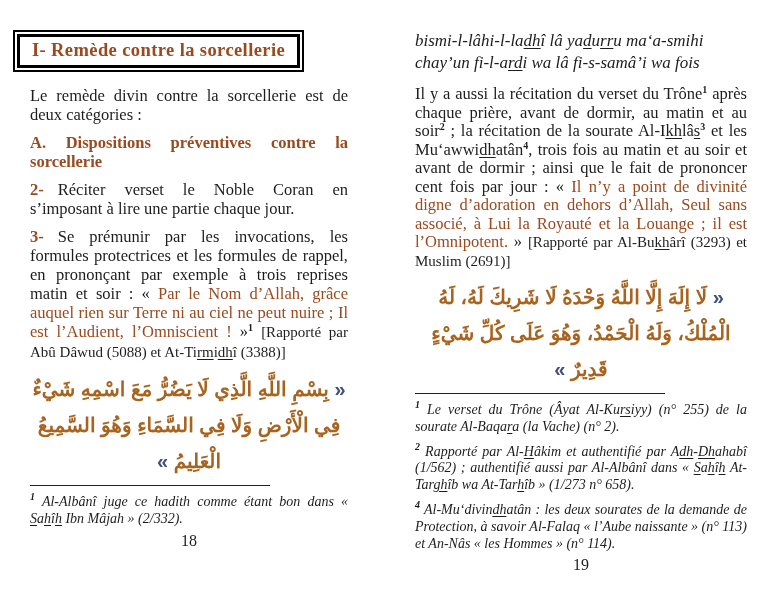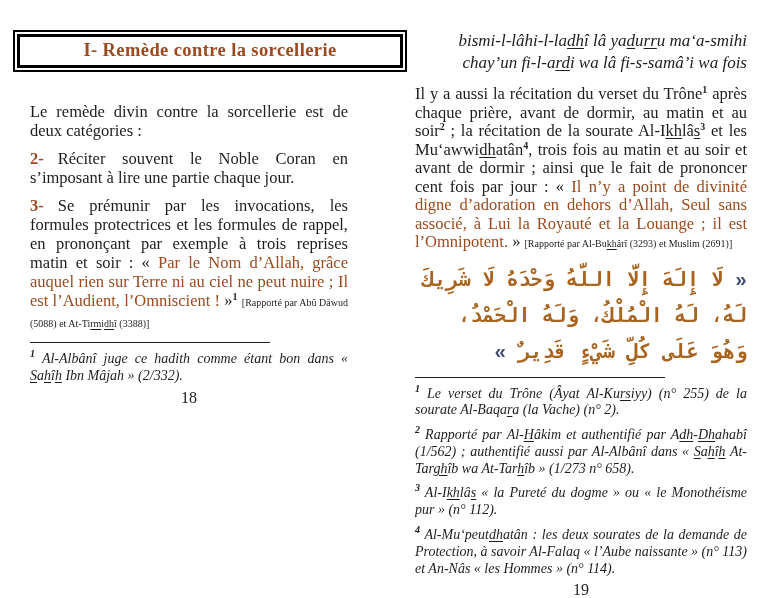--- a/index.html
+++ b/index.html
@@ -13,83 +13,84 @@
     --brown:#9a4a1e;
     --arabic:#a8641f;
     --qm:#41517c;
   }
   .page{position:absolute;top:0;}
   #left-page{left:30px;width:318px;}
   #right-page{left:415px;width:332px;}
 
   
   .title-box{
-    margin:30px 0 0 -17px;width:394px;box-sizing:border-box;
+    margin:30px 0 0 -17px;width:291px;box-sizing:border-box;
     border:2px solid #000;padding:2px;
   }
   .title-inner{
     border:3px solid #000;padding:4px 2px 5px 2px;text-align:center;
   }
   .title-inner span{
     color:var(--brown);font-weight:bold;font-size:18.5px;letter-spacing:.4px;
   }
 
   p{margin:0 0 9px 0;text-align:justify;}
   .heading{color:var(--brown);font-weight:bold;}
   .brown{color:var(--brown);font-weight:normal;}
   .num{color:var(--brown);font-weight:bold;margin-right:14px;}
   .u{text-decoration:underline;text-underline-offset:2px;}
   .sup{font-size:10px;font-weight:bold;vertical-align:super;line-height:0;}
-  .cite{font-size:10px;}
-  .intro{margin-top:30px;}
+  .cite{font-size:15px;}
+  .intro{margin-top:14px;}
 
   .arabic{
-    direction:rtl;
-    font-family:Liberation Mono, monospace;font-weight:bold;
+    direction:rtl;text-align:center;
+    font-family:Liberation Sans, sans-serif;font-weight:bold;
     color:var(--arabic);font-size:20px;line-height:36px;
     margin:8px 0 6px 0;
   }
   .qm{color:var(--qm);font-weight:bold;}
 
   .fn-rule{border-top:1.5px solid #222;width:240px;margin:6px 0 5px 0;height:0;}
   #right-page .fn-rule{width:250px;}
   .fn{font-size:14px;line-height:16.8px;margin:8px 0 1px 0;text-align:justify;font-style:italic;}
   .pagenum{text-align:center;font-size:16px;margin-top:3px;}
 
   .translit{
-    margin-top:30px;text-align:right;font-style:italic;
+    margin-top:30px;text-align:left;font-style:italic;
     font-size:17px;line-height:21.5px;
   }
   #right-paragraph{margin-top:12px;line-height:18.5px;}
   #right-page .arabic{margin-top:6px;}
 </style>
 </head>
 <body>
 
 <div class="page" id="left-page">
   <div class="title-box">
     <div class="title-inner">
       <span>I- Remède contre la sorcellerie</span>
     </div>
   </div>
   <p class="intro">Le remède divin contre la sorcellerie est de deux catégories :</p>
+  <p class="heading">A. Dispositions préventives contre la sorcellerie</p>
   <div id="numbered-list">
-      <p><span class="num">2-</span><span><span>Réciter souvent le Noble Coran en s’imposant à lire une partie chaque jour.</span></span></p>
+      <p><span class="num">2-</span><span><span>Réciter verset le Noble Coran en s’imposant à lire une partie chaque jour.</span></span></p>
       <p><span class="num">3-</span><span><span>Se prémunir par les invocations, les formules protectrices et les formules de rappel, en prononçant par exemple à trois reprises matin et soir : « </span><span class="brown">Par le Nom d’Allah, grâce auquel rien sur Terre ni au ciel ne peut nuire ; Il est l’Audient, l’Omniscient !</span><span> »</span><span class="sup">1</span><span> </span><span class="cite">[Rapporté par Abû Dâwud (5088) et At-Ti</span><span class="cite u">rm</span><span class="cite">i</span><span class="cite u">dh</span><span class="cite">î (3388)]</span></span></p>
     </div>
+  <div class="arabic" dir="rtl"><span class="qm">« </span><span>بِسْمِ اللَّهِ الَّذِي لَا يَضُرُّ مَعَ اسْمِهِ شَيْءٌ فِي الْأَرْضِ وَلَا فِي السَّمَاءِ وَهُوَ السَّمِيعُ الْعَلِيمُ</span><span class="qm"> »</span></div>
   <div class="fn-rule"></div>
   <p class="fn"><span class="sup">1</span><span> Al-Albânî juge ce hadith comme étant bon dans « </span><span class="u">S</span><span>a</span><span class="u">h</span><span>î</span><span class="u">h</span><span> Ibn Mâjah » (2/332).</span></p>
   <div class="pagenum">18</div>
 </div>
 
 <div class="page" id="right-page">
   <div class="translit"><span>bismi-l-lâhi-l-la</span><span class="u">dh</span><span>î lâ ya</span><span class="u">d</span><span>u</span><span class="u">rr</span><span>u ma‘a-smihi</span><br><span>chay’un fi-l-a</span><span class="u">rd</span><span>i wa lâ fi-s-samâ’i wa fois</span><br></div>
   <p id="right-paragraph"><span>Il y a aussi la récitation du verset du Trône</span><span class="sup">1</span><span> après chaque prière, avant de dormir, au matin et au soir</span><span class="sup">2</span><span> ; la récitation de la sourate Al-I</span><span class="u">kh</span><span>lâ</span><span class="u">s</span><span class="sup">3</span><span> et les Mu‘awwi</span><span class="u">dh</span><span>atân</span><span class="sup">4</span><span>, trois fois au matin et au soir et avant de dormir ; ainsi que le fait de prononcer cent fois par jour : « </span><span class="brown">Il n’y a point de divinité digne d’adoration en dehors d’Allah, Seul sans associé, à Lui la Royauté et la Louange ; il est l’Omnipotent.</span><span> » </span><span class="cite">[Rapporté par Al-Bu</span><span class="cite u">kh</span><span class="cite">ârî (3293) et Muslim (2691)]</span></p>
   <div class="arabic" dir="rtl"><span class="qm">« </span><span>لَا إِلَهَ إِلَّا اللَّهُ وَحْدَهُ لَا شَرِيكَ لَهُ، لَهُ الْمُلْكُ، وَلَهُ الْحَمْدُ، وَهُوَ عَلَى كُلِّ شَيْءٍ قَدِيرٌ</span><span class="qm"> »</span></div>
   <div class="fn-rule"></div>
   <div id="footnote-list">
       <p class="fn"><span class="sup">1</span><span> Le verset du Trône (Âyat Al-Ku</span><span class="u">rs</span><span>iyy) (n° 255) de la sourate Al-Baqa</span><span class="u">r</span><span>a (la Vache) (n° 2).</span></p>
       <p class="fn"><span class="sup">2</span><span> Rapporté par Al-</span><span class="u">H</span><span>âkim et authentifié par A</span><span class="u">dh</span><span>-</span><span class="u">Dh</span><span>ahabî (1/562) ; authentifié aussi par Al-Albânî dans « </span><span class="u">S</span><span>a</span><span class="u">h</span><span>î</span><span class="u">h</span><span> At-Tar</span><span class="u">gh</span><span>îb wa At-Tar</span><span class="u">h</span><span>îb » (1/273 n° 658).</span></p>
-      <p class="fn"><span class="sup">3</span><span> Al-I</span><span class="u">kh</span><span>lâ</span><span class="u">s</span><span> « la Pureté du dogme » ou « le Monothéisme pur » (n° 112).</span></p>
-      <p class="fn"><span class="sup">4</span><span> Al-Mu‘peut</span><span class="u">dh</span><span>atân : les deux sourates de la demande de Protection, à savoir Al-Falaq « l’Aube naissante » (n° 113) et An-Nâs « les Hommes » (n° 114).</span></p>
+      <p class="fn"><span class="sup">4</span><span> Al-Mu‘divin</span><span class="u">dh</span><span>atân : les deux sourates de la demande de Protection, à savoir Al-Falaq « l’Aube naissante » (n° 113) et An-Nâs « les Hommes » (n° 114).</span></p>
     </div>
   <div class="pagenum">19</div>
 </div>
 
 </body></html>

